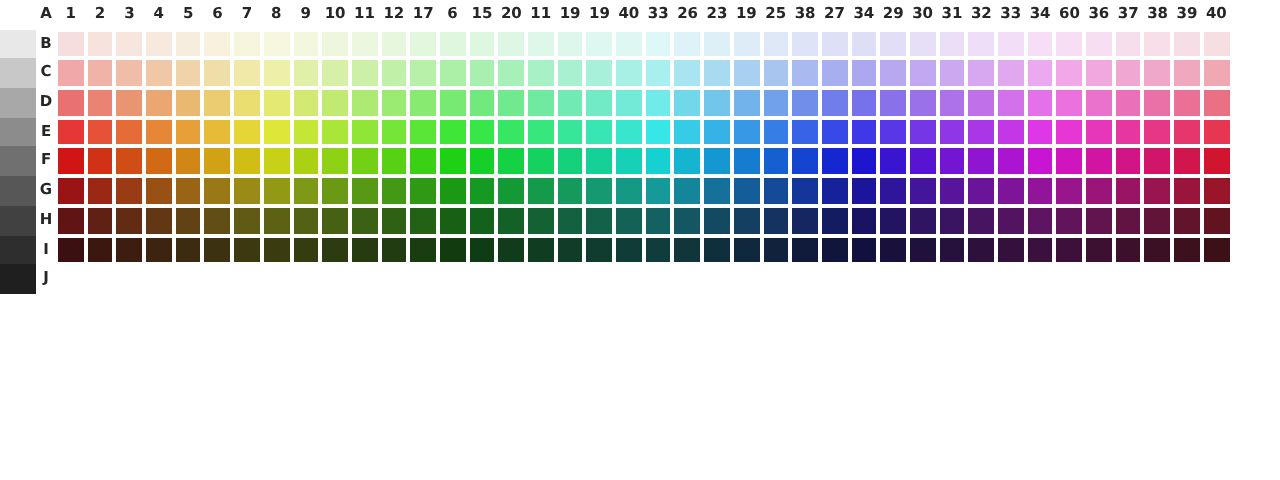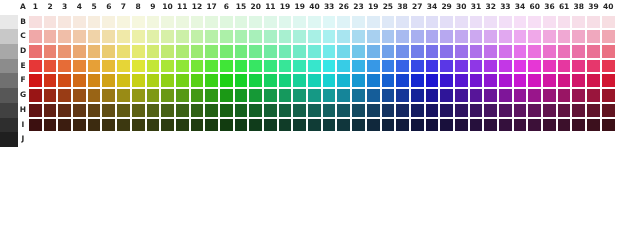--- a/index.html
+++ b/index.html
@@ -152,21 +152,21 @@
       <div class="col-header">27</div>
       <div class="col-header">34</div>
       <div class="col-header">29</div>
       <div class="col-header">30</div>
       <div class="col-header">31</div>
       <div class="col-header">32</div>
       <div class="col-header">33</div>
       <div class="col-header">34</div>
       <div class="col-header">60</div>
       <div class="col-header">36</div>
-      <div class="col-header">61</div>
+      <div class="col-header">37</div>
       <div class="col-header">38</div>
       <div class="col-header">39</div>
       <div class="col-header">40</div>
     </div>
 
   <div id="swatch-grid">
       <div class="swatch-row">
         <div class="swatch" style="background: rgb(247, 222, 222);"></div>
         <div class="swatch" style="background: rgb(247, 226, 222);"></div>
         <div class="swatch" style="background: rgb(247, 230, 222);"></div>

